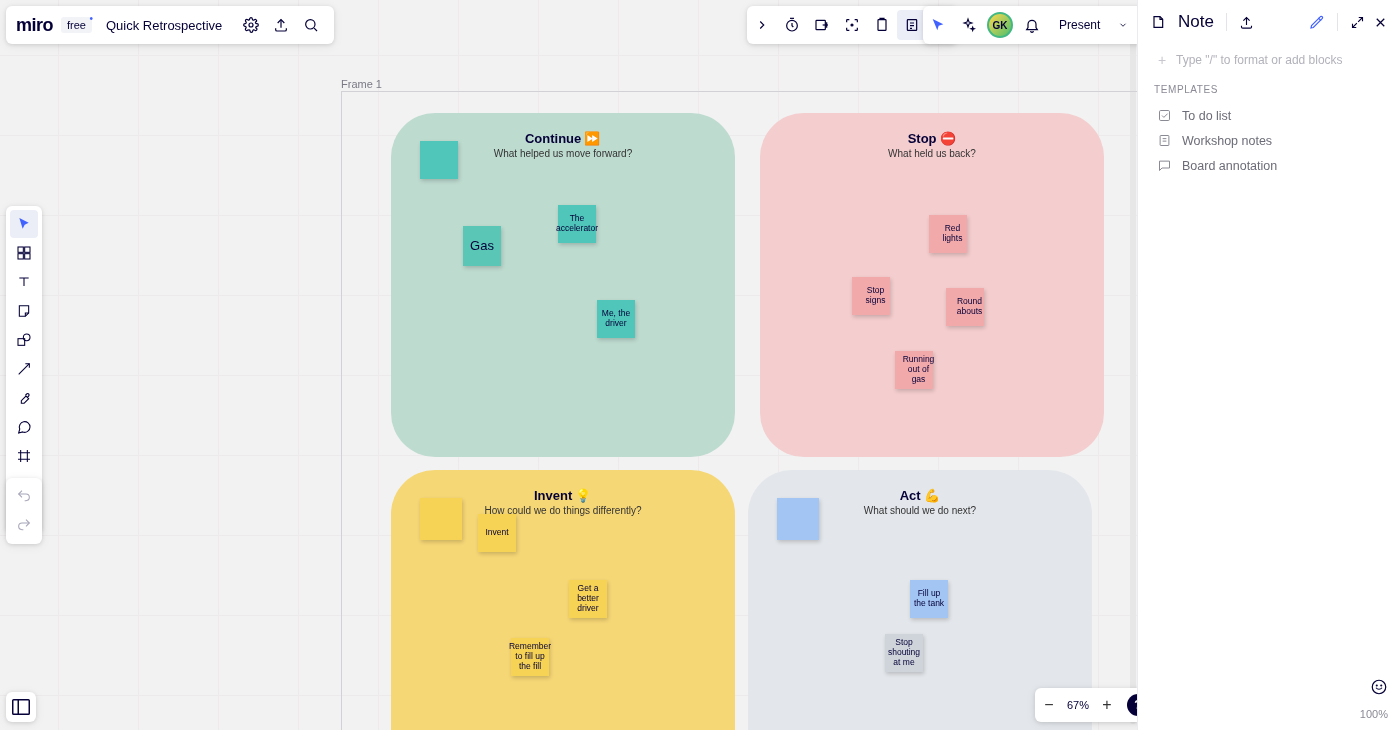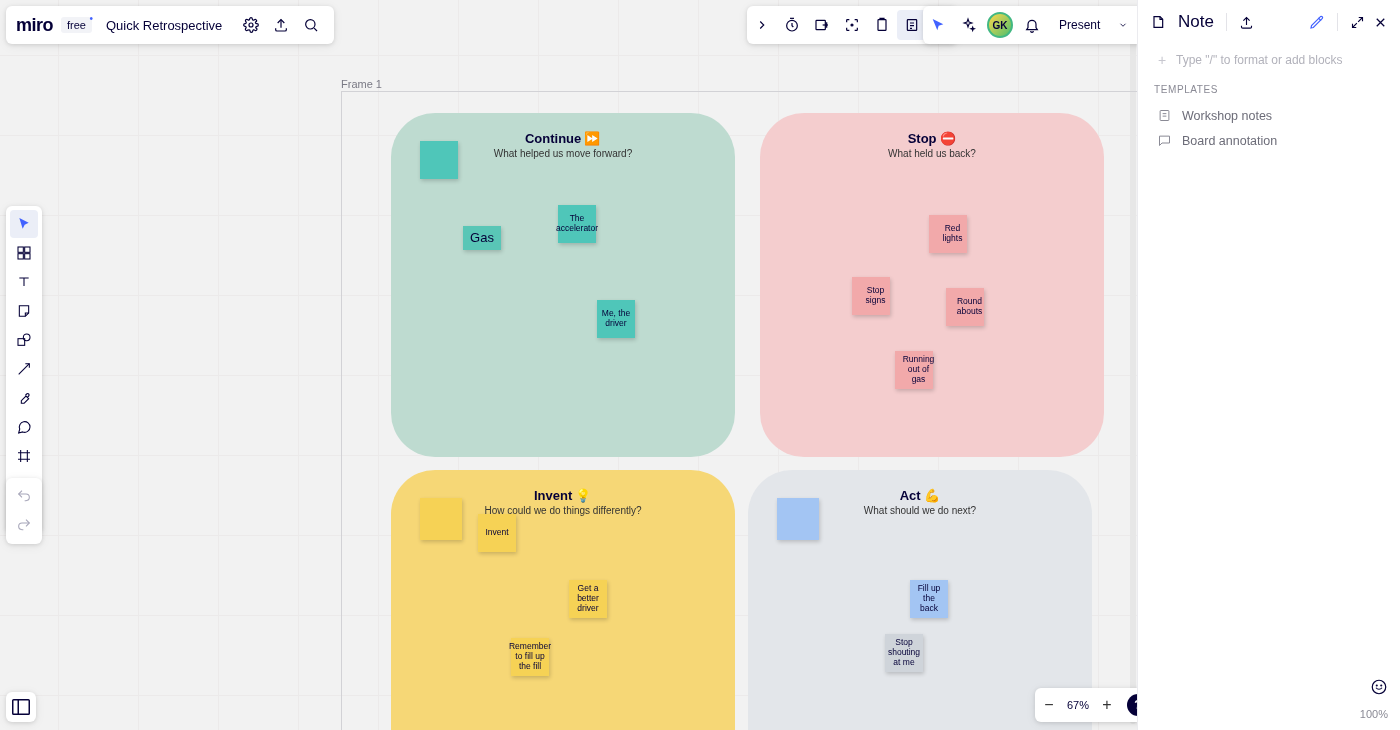--- a/index.html
+++ b/index.html
@@ -39,21 +39,21 @@
   .quad { position: absolute; width: 344px; height: 344px; border-radius: 44px; }
   .q-continue { background: #bedbd0; top: 113px; left: 391px; }
   .q-stop { background: #f4cdce; top: 113px; left: 748px; margin-left: 12px; }
   .q-invent { background: #f6d776; top: 470px; left: 391px; }
   .q-act { background: #e3e6ea; top: 470px; left: 748px; }
   .quad-title { text-align: center; font-size: 13px; font-weight: 700; margin-top: 18px; }
   .quad-sub { text-align: center; font-size: 10px; color: #333; margin-top: 2px; }
 
   .sticky { position: absolute; width: 38px; height: 38px; box-shadow: 1px 2px 4px rgba(0,0,0,.18); display: flex; align-items: center; justify-content: center; text-align: center; font-size: 8.5px; line-height: 1.15; padding: 3px; }
   .s-teal { background: #4fc6b9; }
-  .s-teal-big { width: 38px; height: 24px; font-size: 13px; font-weight:500; background:#59c6b6; }
+  .s-teal-big { width: 38px; height: 40px; font-size: 13px; font-weight:500; background:#59c6b6; }
   .s-pink { background: #f2a9aa; padding-left: 12px; }
   .s-yellow { background: #f6d255; }
   .s-blue { background: #a3c5f3; }
   .s-grey { background: #cfd4da; }
 
   
   .zoom { position: absolute; bottom: 8px; left: 1035px; background: #fff; border-radius: 6px; box-shadow: 0 1px 4px rgba(0,0,0,.12), 0 2px 12px rgba(0,0,0,.06); height: 34px; display: flex; align-items: center; }
   .zoom .z { width: 28px; text-align: center; cursor: pointer; font-size: 16px; color:#333;}
   .zoom .zv { font-size: 11px; padding: 0 4px; }
   .help-circ { width: 22px; height: 22px; border-radius: 50%; background: #050038; color: #fff; display: flex; align-items: center; justify-content: center; font-size: 12px; font-weight:700; margin: 0 6px; cursor:pointer;}
@@ -111,21 +111,21 @@
 <div class="sticky s-pink" style="top:277px;left:852px">Stop signs</div>
 <div class="sticky s-pink" style="top:288px;left:946px">Round abouts</div>
 <div class="sticky s-pink" style="top:351px;left:895px">Running out of gas</div>
 
 <div class="sticky s-yellow" style="top:498px;left:420px;width:42px;height:42px"></div>
 <div class="sticky s-yellow" style="top:514px;left:478px">Invent</div>
 <div class="sticky s-yellow" style="top:580px;left:569px">Get a better driver</div>
 <div class="sticky s-yellow" style="top:638px;left:511px">Remember to fill up the fill</div>
 
 <div class="sticky s-blue" style="top:498px;left:777px;width:42px;height:42px"></div>
-<div class="sticky s-blue" style="top:580px;left:910px">Fill up the back</div>
+<div class="sticky s-blue" style="top:580px;left:910px">Fill up the tank</div>
 <div class="sticky s-grey" style="top:634px;left:885px">Stop shouting at me</div>
 
 <div class="panel top-left">
   <span class="miro-logo">miro</span>
   <span class="free-badge">free</span>
   <span class="board-name">Quick Retrospective</span>
   <div class="icon-btn">
       <svg width="16" height="16" viewBox="0 0 24 24" fill="none" stroke="currentColor" stroke-width="1.8">
         <circle cx="12" cy="12" r="3"></circle>
         <path d="M19.4 15a1.7 1.7 0 0 0 .34 1.87l.6.06a2 2 0 1 1-2.83 2.83l-.06-.06a1.7 1.7 0 0 0-1.87-.34 1.7 1.7 0 0 0-1 1.56V21a2 2 0 1 1-4 0v-.09a1.7 1.7 0 0 0-1.11-1.56 1.7 1.7 0 0 0-1.87.34l-.6.06a2 2 0 1 1-2.83-2.83l.06-.06a1.7 1.7 0 0 0 .34-1.87 1.7 1.7 0 0 0-1.56-1H3a2 2 0 1 1 0-4h.09a1.7 1.7 0 0 0 1.56-1.11 1.7 1.7 0 0 0-.34-1.87l-.06-.06a2 2 0 1 1 2.83-2.83l.6.06a1.7 1.7 0 0 0 1.87.34H9a1.7 1.7 0 0 0 1-1.56V3a2 2 0 1 1 4 0v.09a1.7 1.7 0 0 0 1 1.56 1.7 1.7 0 0 0 1.87-.34l.06-.06a2 2 0 1 1 2.83 2.83l-.6.06a1.7 1.7 0 0 0-.34 1.87V9a1.7 1.7 0 0 0 1.56 1H21a2 2 0 1 1 0 4h-.09a1.7 1.7 0 0 0-1.56 1z"></path>
@@ -344,20 +344,29 @@
   </div>
   <div class="note-body">
     <div class="add-row">
       <span class="plus">+</span>
       <span>Type "/" to format or add blocks</span>
     </div>
     <div class="tpl-label">TEMPLATES</div>
     <div class="tpl-item">
       <span class="tpl-ico">
           <svg width="15" height="15" viewBox="0 0 24 24" fill="none" stroke="currentColor" stroke-width="1.6">
+            <rect x="4" y="4" width="16" height="16" rx="2"></rect>
+            <path d="M8 12l3 3 6-6"></path>
+          </svg>
+        </span>
+      <span>To do list</span>
+    </div>
+    <div class="tpl-item">
+      <span class="tpl-ico">
+          <svg width="15" height="15" viewBox="0 0 24 24" fill="none" stroke="currentColor" stroke-width="1.6">
             <rect x="5" y="4" width="14" height="16" rx="1"></rect>
             <path d="M9 9h6M9 13h6"></path>
           </svg>
         </span>
       <span>Workshop notes</span>
     </div>
     <div class="tpl-item">
       <span class="tpl-ico">
           <svg width="15" height="15" viewBox="0 0 24 24" fill="none" stroke="currentColor" stroke-width="1.6">
             <path d="M4 5h16v11H8l-4 4z"></path>

